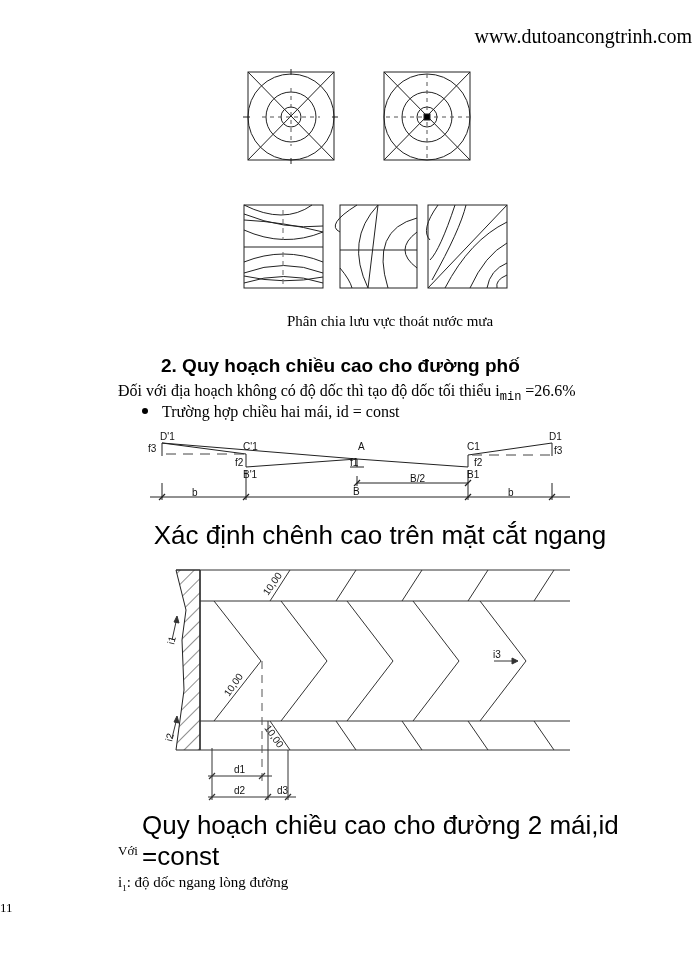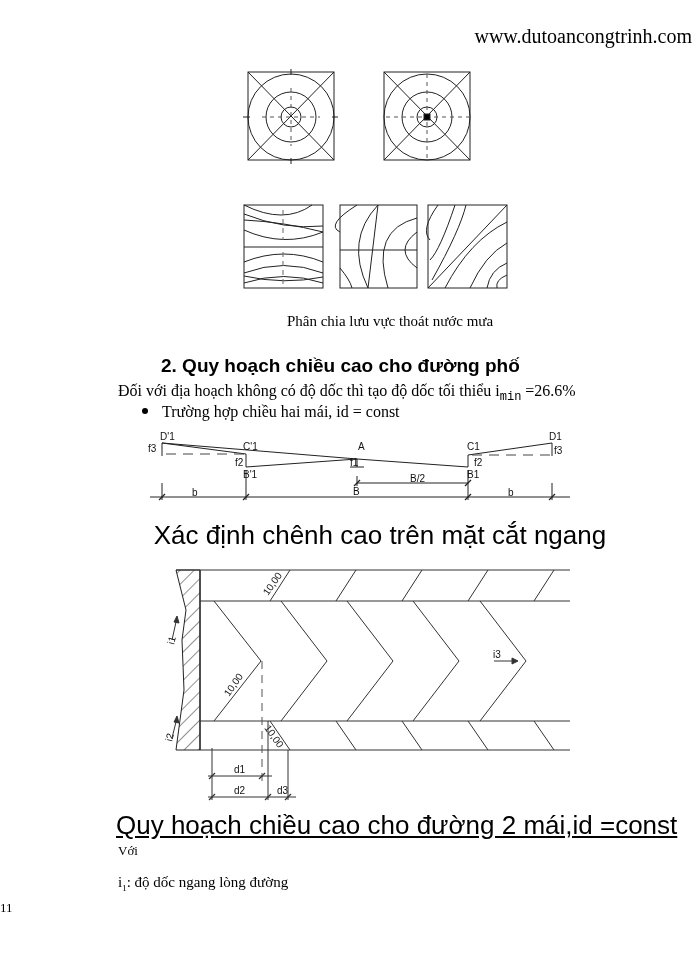--- a/index.html
+++ b/index.html
@@ -8,21 +8,21 @@
   .serif { font-family: "Liberation Serif", "DejaVu Serif", serif; }
   .sans { font-family: "Liberation Sans", "DejaVu Sans", sans-serif; }
   .site-url { right: 8px; top: 5px; font-size: 20px; margin-top: 20px; }
   .caption { left: 0; width: 700px; text-align: center; top: 313px; font-size: 15px; padding-left: 40px; }
   .section-title { left: 118px; top: 355px; font-size: 19px; font-weight: bold; margin-left: 43px; }
   .para { left: 118px; top: 382px; font-size: 16px; }
   .para sub { font-size: 12px; font-family: Liberation Mono, monospace; }
   .bullet-row { left: 142px; top: 403px; font-size: 16px; }
   .bullet-dot { display: inline-block; width: 6px; height: 6px; border-radius: 50%; background: #000; vertical-align: middle; margin-right: 14px; position: relative; top: -2px; }
   .big-title-1 { left: 0; width: 760px; text-align: center; top: 520px; font-size: 26px; }
-  .big-title-2 { left: 116px; top: 810px; font-size: 26px; text-decoration: underline; }
+  .big-title-2 { left: 142px; top: 810px; font-size: 26px; }
   .voi { left: 118px; top: 843px; font-size: 13px; }
   .def { left: 118px; top: 874px; font-size: 15px; }
   .def sub { font-size: 9px; }
   .page-num { left: 0; width: 700px; text-align: left; top: 900px; font-size: 13px; }
   svg text { font-family: "Liberation Sans", "DejaVu Sans", sans-serif; }
 </style>
 </head>
 <body>
 
 <div class="abs serif site-url">www.dutoancongtrinh.com</div>

